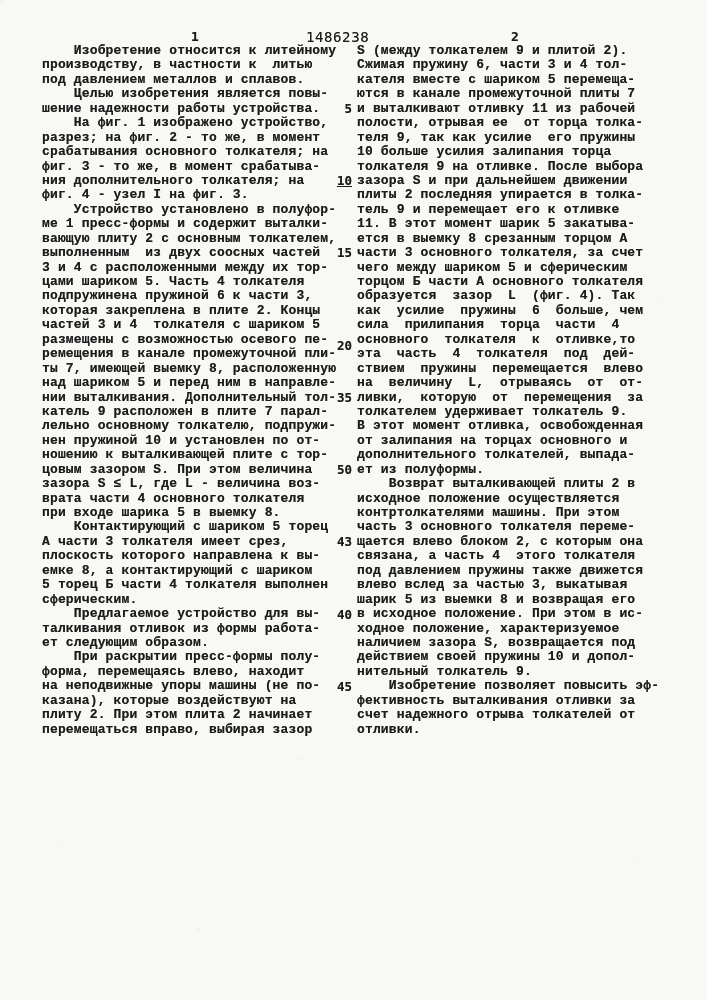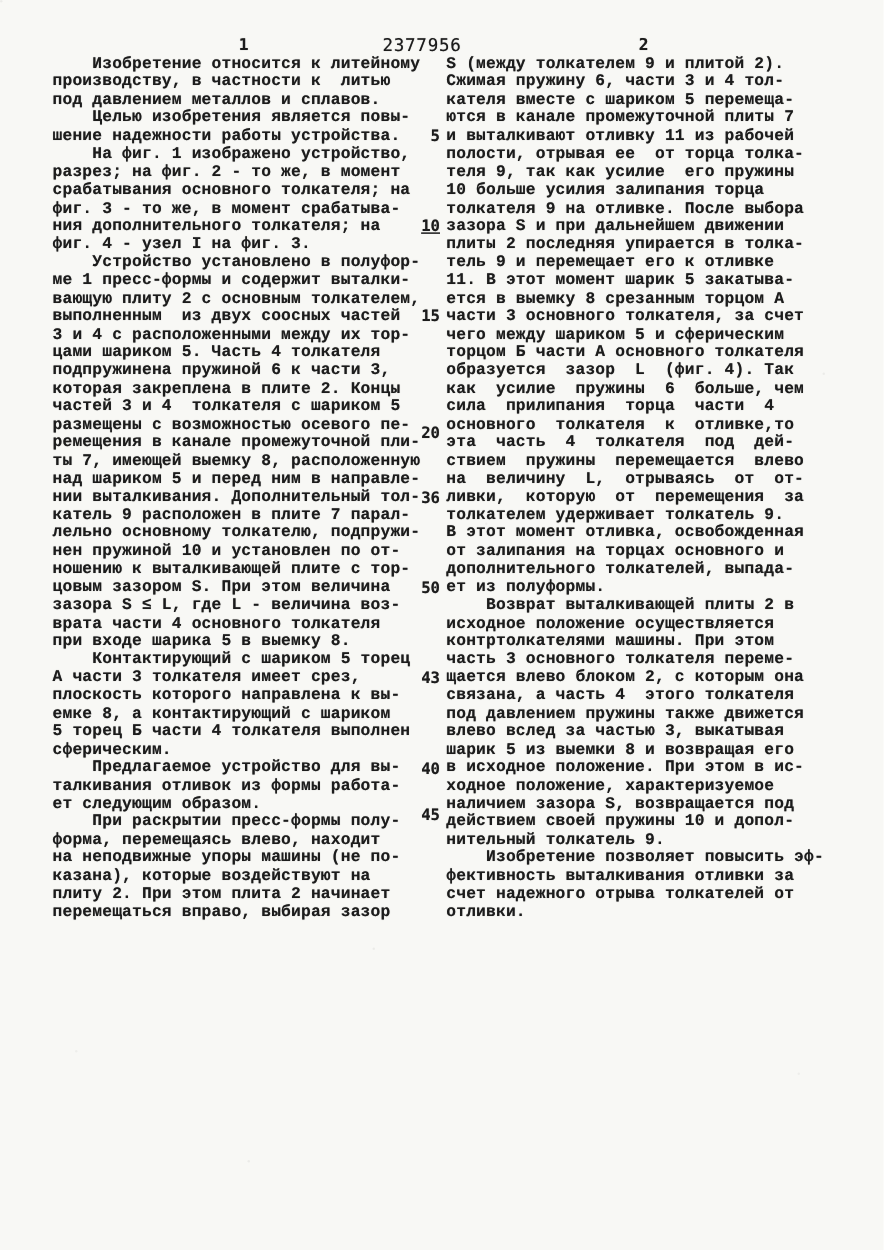--- a/index.html
+++ b/index.html
@@ -74,31 +74,31 @@
       520px 180px 0 1px rgba(0,0,0,0.03);
   }
 </style>
 </head>
 <body>
 
 <div class="page" style="--bg: #f8f8f5; --ink: #1c1c1c;">
   <div class="speckles"></div>
 
   <div class="hdr-num hdr-left">1</div>
-  <div class="hdr-num hdr-center">2377956</div>
+  <div class="hdr-num hdr-center">1486238</div>
   <div class="hdr-num hdr-right">2</div>
 
   <div class="col col-left"><div class="tline">    Изобретение относится к литейному</div><div class="tline">производству, в частности к  литью</div><div class="tline">под давлением металлов и сплавов.</div><div class="tline">    Целью изобретения является повы-</div><div class="tline">шение надежности работы устройства.</div><div class="tline">    На фиг. 1 изображено устройство,</div><div class="tline">разрез; на фиг. 2 - то же, в момент</div><div class="tline">срабатывания основного толкателя; на</div><div class="tline">фиг. 3 - то же, в момент срабатыва-</div><div class="tline">ния дополнительного толкателя; на</div><div class="tline">фиг. 4 - узел I на фиг. 3.</div><div class="tline">    Устройство установлено в полуфор-</div><div class="tline">ме 1 пресс-формы и содержит выталки-</div><div class="tline">вающую плиту 2 с основным толкателем,</div><div class="tline">выполненным  из двух соосных частей</div><div class="tline">3 и 4 с расположенными между их тор-</div><div class="tline">цами шариком 5. Часть 4 толкателя</div><div class="tline">подпружинена пружиной 6 к части 3,</div><div class="tline">которая закреплена в плите 2. Концы</div><div class="tline">частей 3 и 4  толкателя с шариком 5</div><div class="tline">размещены с возможностью осевого пе-</div><div class="tline">ремещения в канале промежуточной пли-</div><div class="tline">ты 7, имеющей выемку 8, расположенную</div><div class="tline">над шариком 5 и перед ним в направле-</div><div class="tline">нии выталкивания. Дополнительный тол-</div><div class="tline">катель 9 расположен в плите 7 парал-</div><div class="tline">лельно основному толкателю, подпружи-</div><div class="tline">нен пружиной 10 и установлен по от-</div><div class="tline">ношению к выталкивающей плите с тор-</div><div class="tline">цовым зазором S. При этом величина</div><div class="tline">зазора S ≤ L, где L - величина воз-</div><div class="tline">врата части 4 основного толкателя</div><div class="tline">при входе шарика 5 в выемку 8.</div><div class="tline">    Контактирующий с шариком 5 торец</div><div class="tline">А части 3 толкателя имеет срез,</div><div class="tline">плоскость которого направлена к вы-</div><div class="tline">емке 8, а контактирующий с шариком</div><div class="tline">5 торец Б части 4 толкателя выполнен</div><div class="tline">сферическим.</div><div class="tline">    Предлагаемое устройство для вы-</div><div class="tline">талкивания отливок из формы работа-</div><div class="tline">ет следующим образом.</div><div class="tline">    При раскрытии пресс-формы полу-</div><div class="tline">форма, перемещаясь влево, находит</div><div class="tline">на неподвижные упоры машины (не по-</div><div class="tline">казана), которые воздействуют на</div><div class="tline">плиту 2. При этом плита 2 начинает</div><div class="tline">перемещаться вправо, выбирая зазор</div></div>
 
   <div class="gutter">
       <div class="gnum" style="top: 57.8px;">5</div>
       <div class="gnum" style="top: 130.05px; text-decoration: underline;">10</div>
       <div class="gnum" style="top: 202.3px;">15</div>
       <div class="gnum" style="top: 274.55px; margin-top: 20px;">20</div>
-      <div class="gnum" style="top: 346.8px;">36</div>
+      <div class="gnum" style="top: 346.8px;">35</div>
       <div class="gnum" style="top: 419.05px;">50</div>
       <div class="gnum" style="top: 491.3px;">43</div>
       <div class="gnum" style="top: 563.55px;">40</div>
-      <div class="gnum" style="top: 601px;">45</div>
+      <div class="gnum" style="top: 636px;">45</div>
     </div>
 
   <div class="col col-right"><div class="tline">S (между толкателем 9 и плитой 2).</div><div class="tline">Сжимая пружину 6, части 3 и 4 тол-</div><div class="tline">кателя вместе с шариком 5 перемеща-</div><div class="tline">ются в канале промежуточной плиты 7</div><div class="tline">и выталкивают отливку 11 из рабочей</div><div class="tline">полости, отрывая ее  от торца толка-</div><div class="tline">теля 9, так как усилие  его пружины</div><div class="tline">10 больше усилия залипания торца</div><div class="tline">толкателя 9 на отливке. После выбора</div><div class="tline">зазора S и при дальнейшем движении</div><div class="tline">плиты 2 последняя упирается в толка-</div><div class="tline">тель 9 и перемещает его к отливке</div><div class="tline">11. В этот момент шарик 5 закатыва-</div><div class="tline">ется в выемку 8 срезанным торцом А</div><div class="tline">части 3 основного толкателя, за счет</div><div class="tline">чего между шариком 5 и сферическим</div><div class="tline">торцом Б части А основного толкателя</div><div class="tline">образуется  зазор  L  (фиг. 4). Так</div><div class="tline">как  усилие  пружины  6  больше, чем</div><div class="tline">сила  прилипания  торца  части  4</div><div class="tline">основного  толкателя  к  отливке,то</div><div class="tline">эта  часть  4  толкателя  под  дей-</div><div class="tline">ствием  пружины  перемещается  влево</div><div class="tline">на  величину  L,  отрываясь  от  от-</div><div class="tline">ливки,  которую  от  перемещения  за</div><div class="tline">толкателем удерживает толкатель 9.</div><div class="tline">В этот момент отливка, освобожденная</div><div class="tline">от залипания на торцах основного и</div><div class="tline">дополнительного толкателей, выпада-</div><div class="tline">ет из полуформы.</div><div class="tline">    Возврат выталкивающей плиты 2 в</div><div class="tline">исходное положение осуществляется</div><div class="tline">контртолкателями машины. При этом</div><div class="tline">часть 3 основного толкателя переме-</div><div class="tline">щается влево блоком 2, с которым она</div><div class="tline">связана, а часть 4  этого толкателя</div><div class="tline">под давлением пружины также движется</div><div class="tline">влево вслед за частью 3, выкатывая</div><div class="tline">шарик 5 из выемки 8 и возвращая его</div><div class="tline">в исходное положение. При этом в ис-</div><div class="tline">ходное положение, характеризуемое</div><div class="tline">наличием зазора S, возвращается под</div><div class="tline">действием своей пружины 10 и допол-</div><div class="tline">нительный толкатель 9.</div><div class="tline">    Изобретение позволяет повысить эф-</div><div class="tline">фективность выталкивания отливки за</div><div class="tline">счет надежного отрыва толкателей от</div><div class="tline">отливки.</div></div>
 </div>
 
 </body></html>

